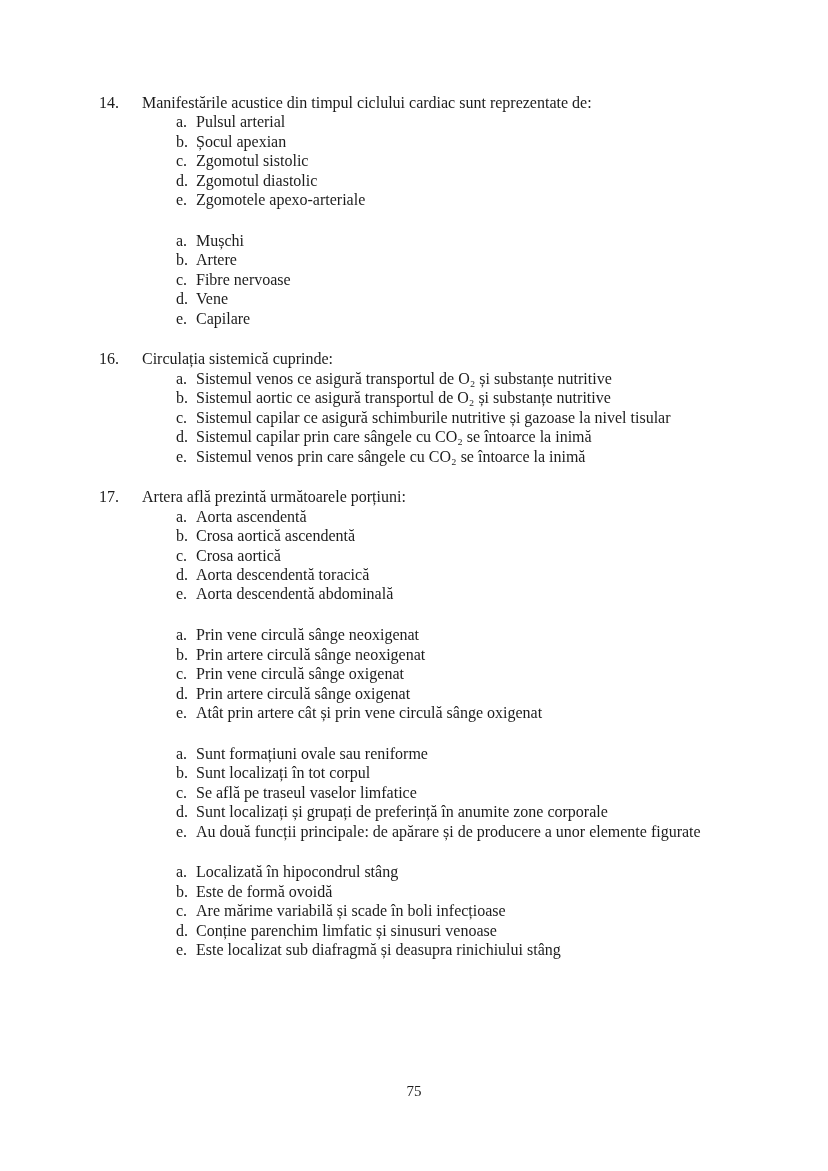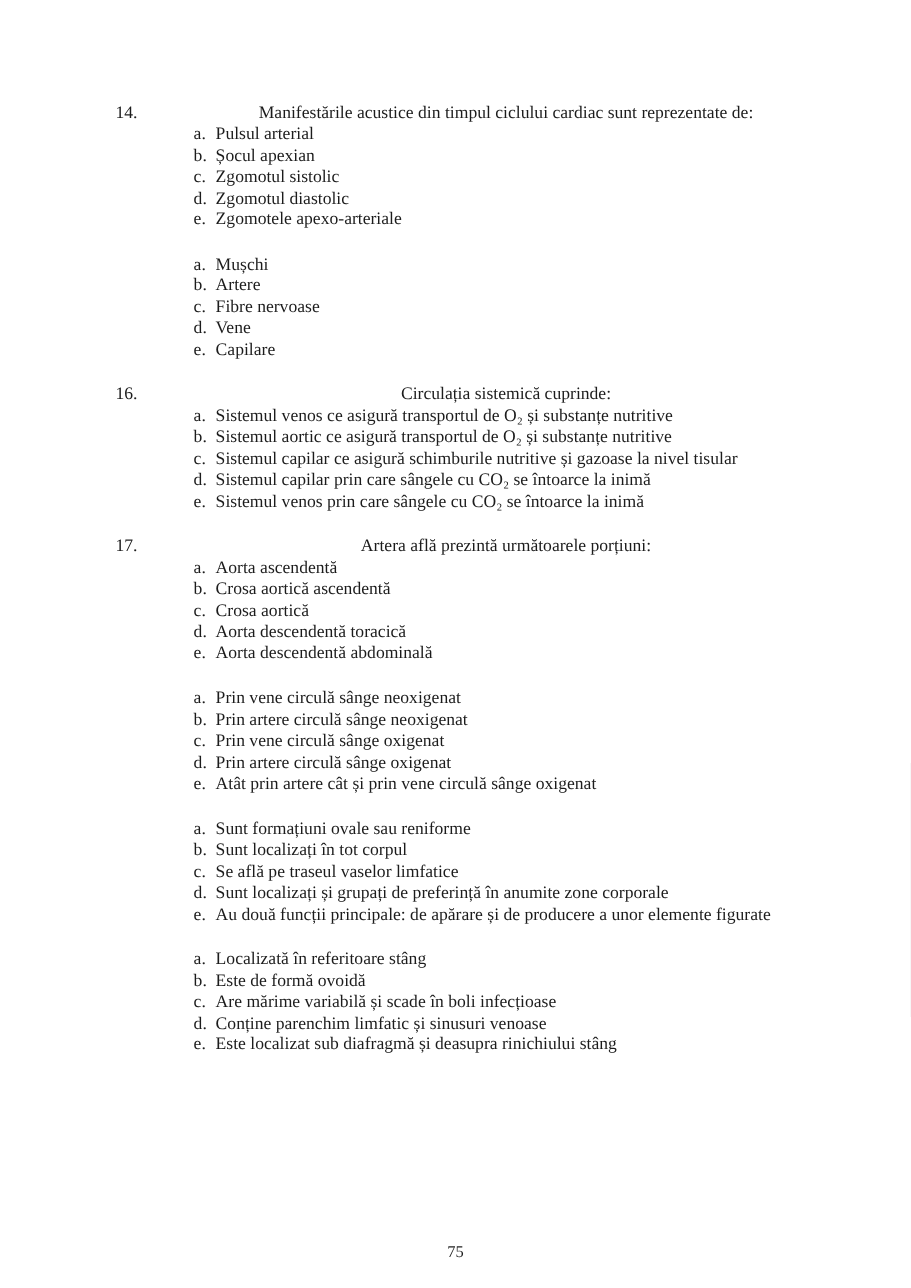--- a/index.html
+++ b/index.html
@@ -12,30 +12,30 @@
     font-family: "Liberation Serif", "DejaVu Serif", serif;
     color: #1c1c1c;
     font-size: 16px;
     line-height: 19.4px;
     overflow: hidden;
   }
   .content {
     padding: 93px 50px 0 99px;
   }
   .question { margin-bottom: 21.5px; }
-  .q-header { display: flex; text-align: center; }
+  .q-header { display: flex; }
   .q-num { flex: none; width: 32px; }
   .q-text { flex: 1; margin-left: 11px; }
   .options { margin: 0; padding: 0; list-style: none; }
   .option { display: flex; margin-left: 77px; }
   .opt-letter { flex: none; width: 20px; }
   .opt-text { flex: 1; }
   .footer {
     position: absolute;
-    top: 1130px;
+    top: 1082px;
     left: 0;
     width: 100%;
     text-align: center;
     font-size: 15px;
   }
 </style>
 </head>
 <body>
 
 <div class="page">
@@ -200,21 +200,21 @@
             <span class="opt-letter">e.</span>
             <span class="opt-text">Au două funcții principale: de apărare și de producere a unor elemente figurate</span>
           </div>
       </div>
     </div>
 
     <div class="question">
       <div class="options">
         <div class="option">
             <span class="opt-letter">a.</span>
-            <span class="opt-text">Localizată în referitoare stâng</span>
+            <span class="opt-text">Localizată în hipocondrul stâng</span>
           </div>
         <div class="option">
             <span class="opt-letter">b.</span>
             <span class="opt-text">Este de formă ovoidă</span>
           </div>
         <div class="option">
             <span class="opt-letter">c.</span>
             <span class="opt-text">Are mărime variabilă și scade în boli infecțioase</span>
           </div>
         <div class="option">

